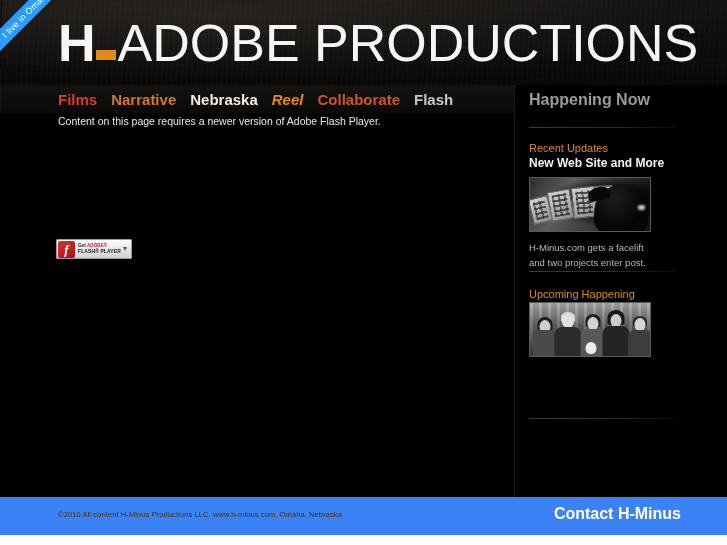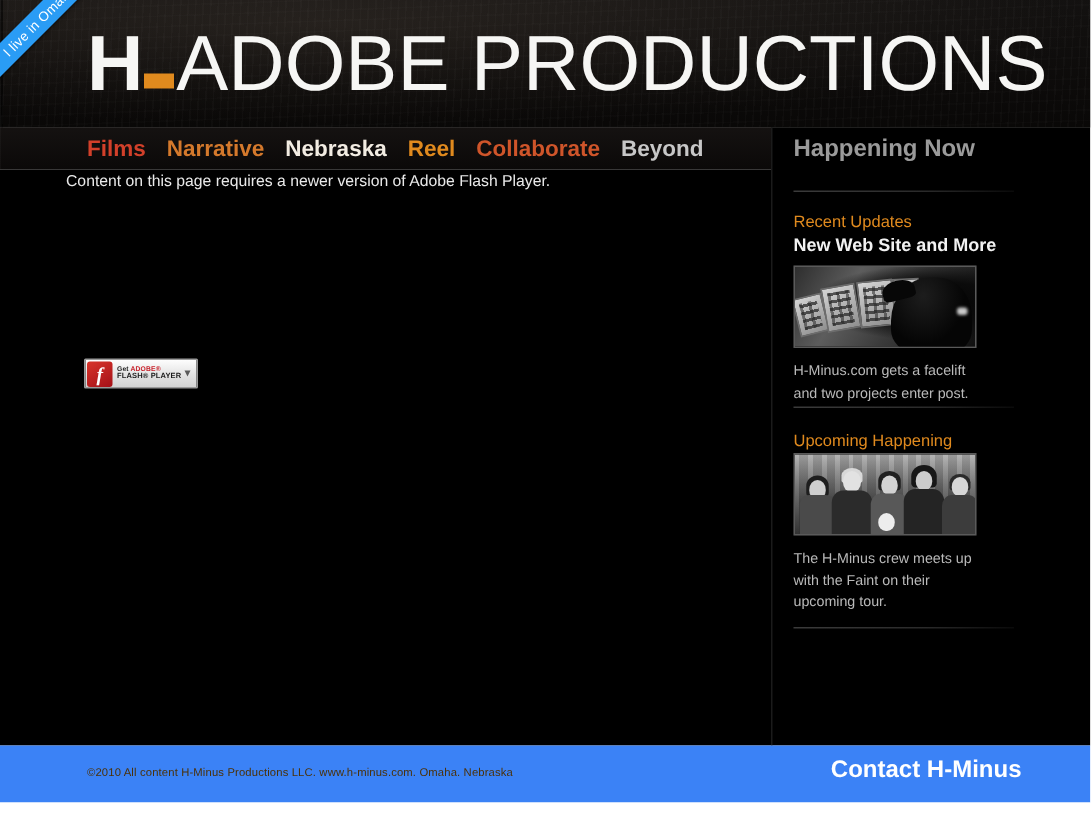--- a/index.html
+++ b/index.html
@@ -114,21 +114,21 @@
 
   
   #stage {
     position: absolute;
     left: 0; top: 113px;
     width: 514px; height: 384px;
     background: #000000;
   }
   #flash-msg {
     position: absolute;
-    left: 44px; top: 2px;
+    left: 58px; top: 2px;
     font-size: 10.5px;
     color: #e9e9e9;
     white-space: nowrap;
   }
   #flash-badge {
     position: absolute;
     left: 56px; top: 126px;
     width: 76px; height: 20px;
     background: linear-gradient(180deg, #fdfdfd 0%, #e3e3e3 55%, #d2d2d2 100%);
     border: 1px solid #9a9a9a;
@@ -363,23 +363,23 @@
       <span class="h">H</span><span class="dash"></span><span class="rest">ADOBE PRODUCTIONS</span>
     </div>
 
     <div id="ribbon">I live in Omaha</div>
   </div>
 
   <div id="nav">
     <span class="nav-item" style="color: rgb(210, 64, 42);">Films</span>
     <span class="nav-item" style="color: rgb(212, 121, 44);">Narrative</span>
     <span class="nav-item" style="color: rgb(242, 236, 226);">Nebraska</span>
-    <span class="nav-item" style="color: rgb(224, 138, 30);">Reel</span>
+    <span class="nav-item" style="color: rgb(224, 138, 30); font-style: italic;">Reel</span>
     <span class="nav-item" style="color: rgb(207, 85, 42);">Collaborate</span>
-    <span class="nav-item" style="color: rgb(199, 199, 199);">Beyond</span>
+    <span class="nav-item" style="color: rgb(199, 199, 199);">Flash</span>
   </div>
 
   <div id="stage">
     <div id="flash-msg">Content on this page requires a newer version of Adobe Flash Player.</div>
 
     <div id="flash-badge">
       <div class="flash-logo">f</div>
       <div class="flash-txt">
         <div class="fl1"><span>Get </span><span class="adobe">ADOBE®</span></div>
         <div class="fl2">FLASH® PLAYER</div>
@@ -448,21 +448,20 @@
           <div class="person" style="left:98px; width:24px; height:43px;">
             <div class="hair" style="top:3px;  width:14px; height:11px; background:#2a2a2a;"></div>
             <div class="head" style="top:5px;  width:11px; height:13px; background:#d6d6d6;"></div>
             <div class="body" style="width:24px; height:26px; background:#3c3c3c;"></div>
           </div>
           <div class="person" style="left:54px; width:14px; height:14px;">
             <div class="head" style="top:0px;  width:11px; height:12px; background:#ededed;"></div>
           </div>
         </div>
       </div>
-      <div class="panel-desc">The H-Minus crew meets up with the Faint on their upcoming tour.</div>
     </div>
   </div>
 
   <div id="footer">
     <div id="copyright">©2010 All content H-Minus Productions LLC. www.h-minus.com. Omaha. Nebraska</div>
     <div id="contact">Contact H-Minus</div>
   </div>
   <div id="below-footer"></div>
 
 </div>

